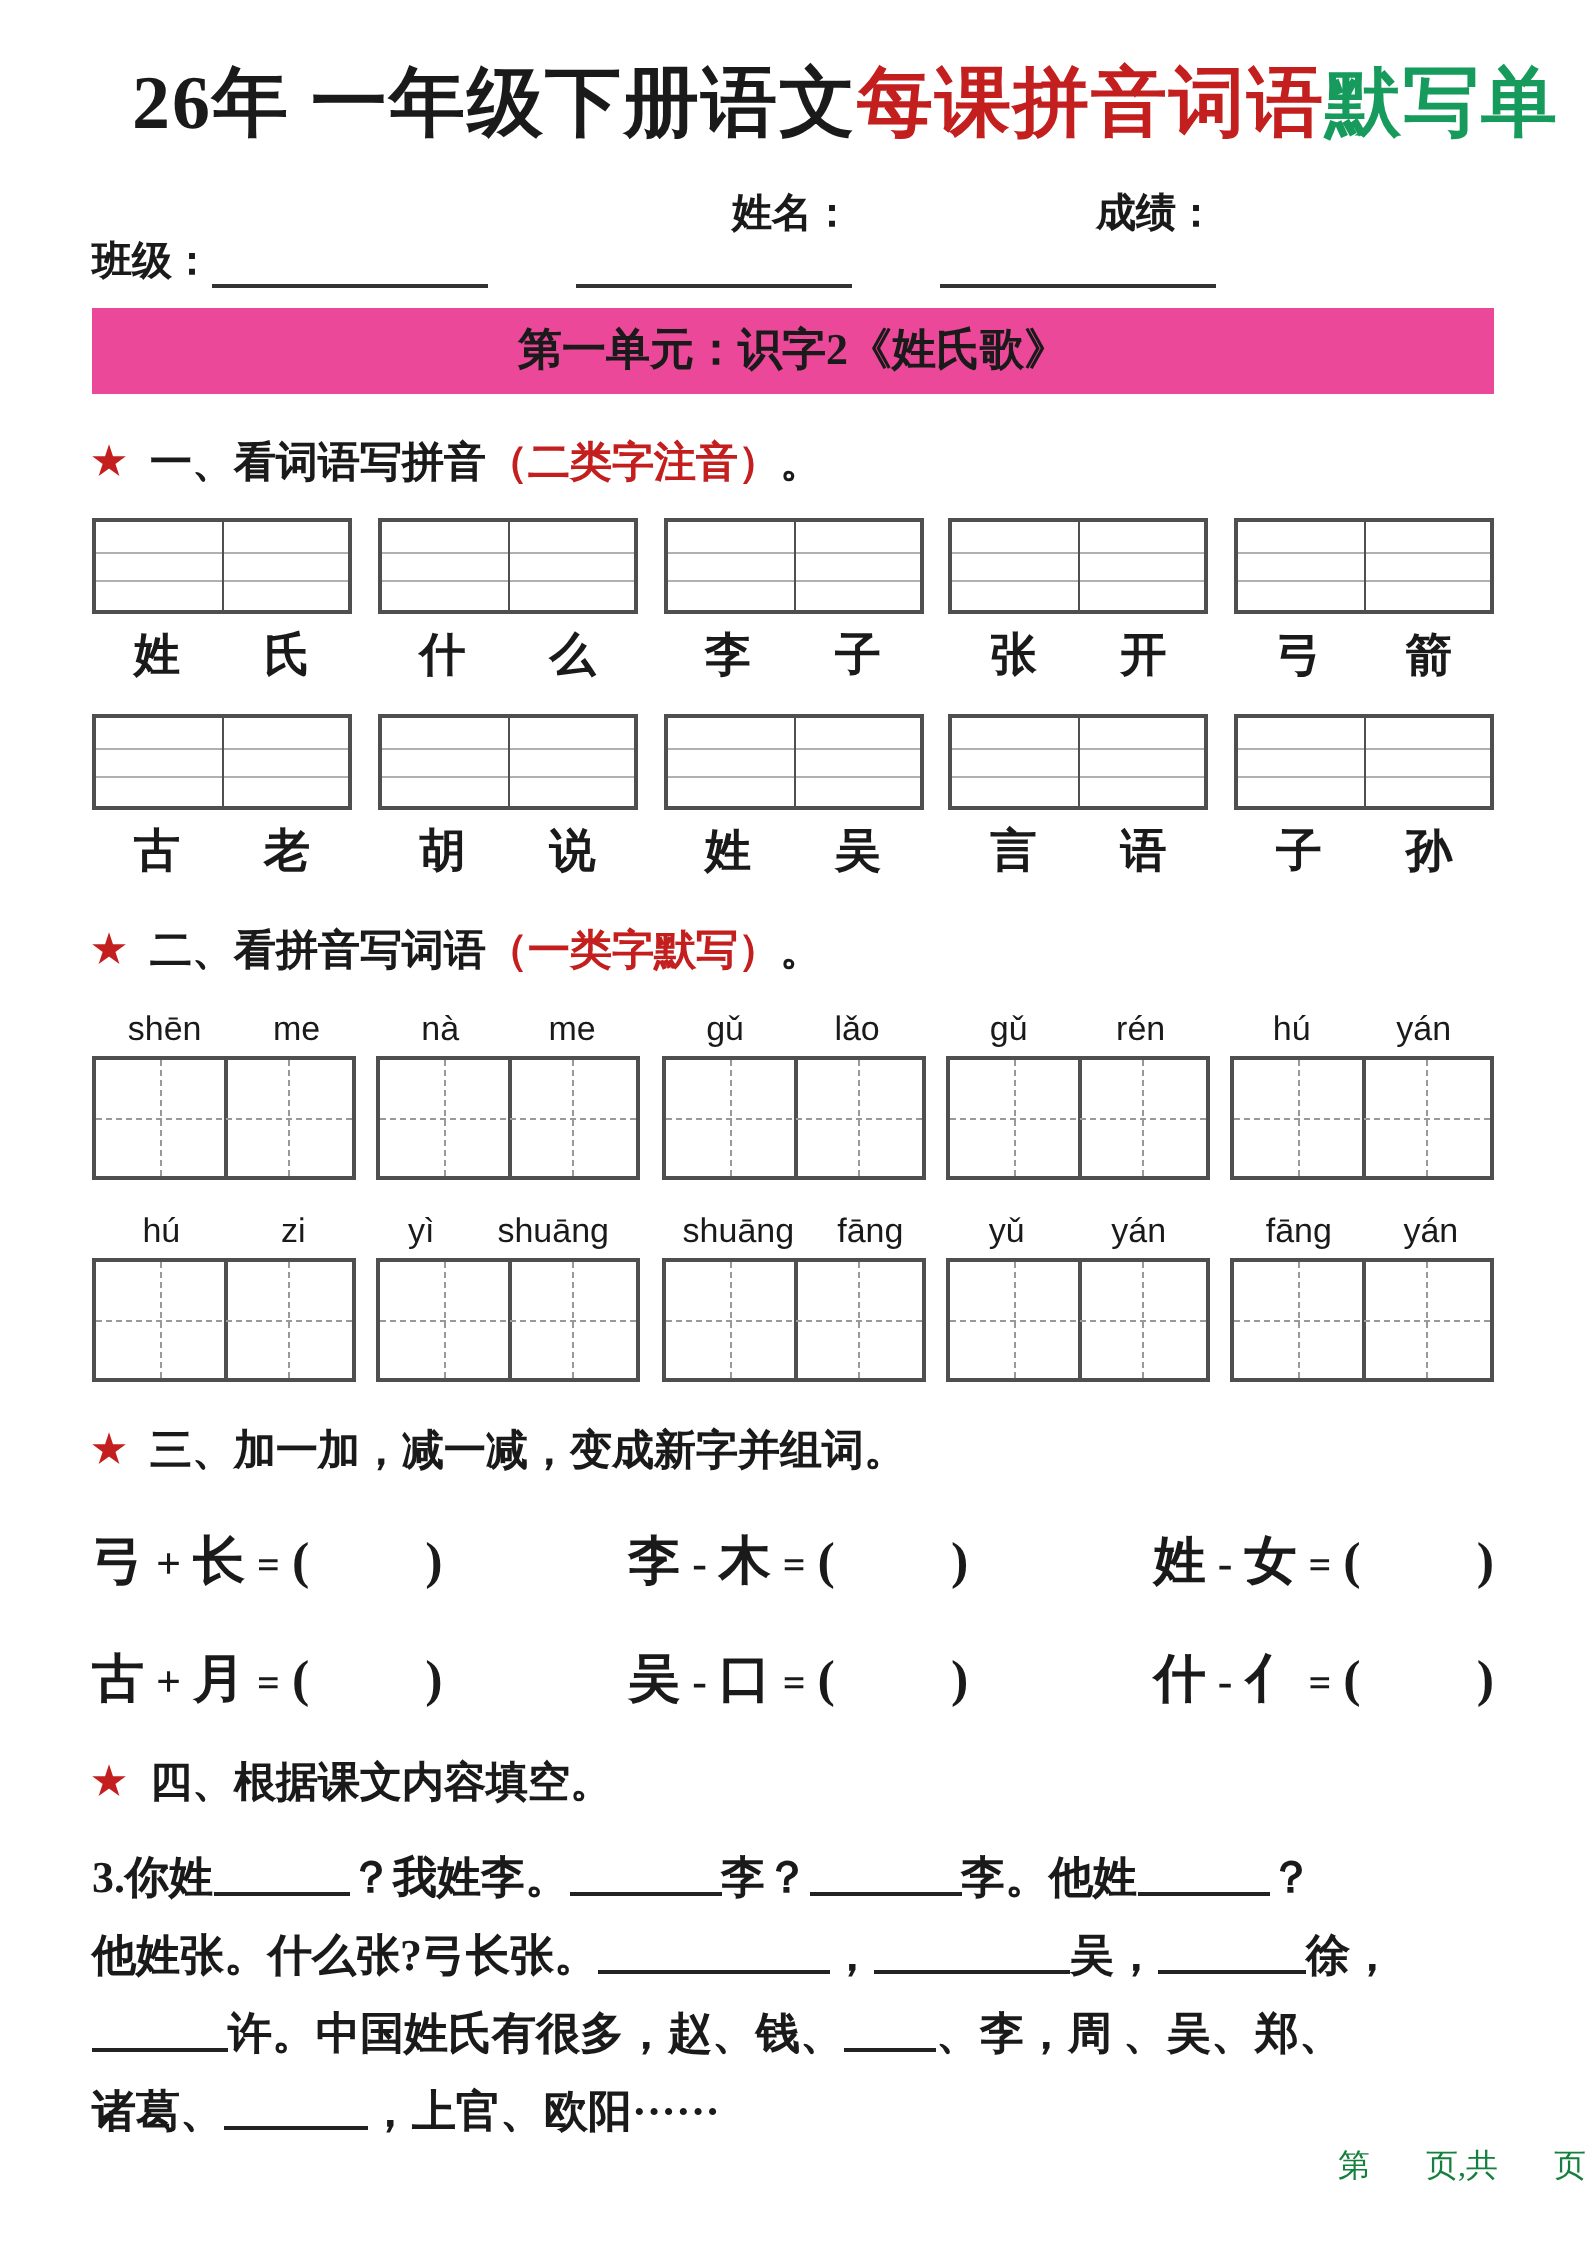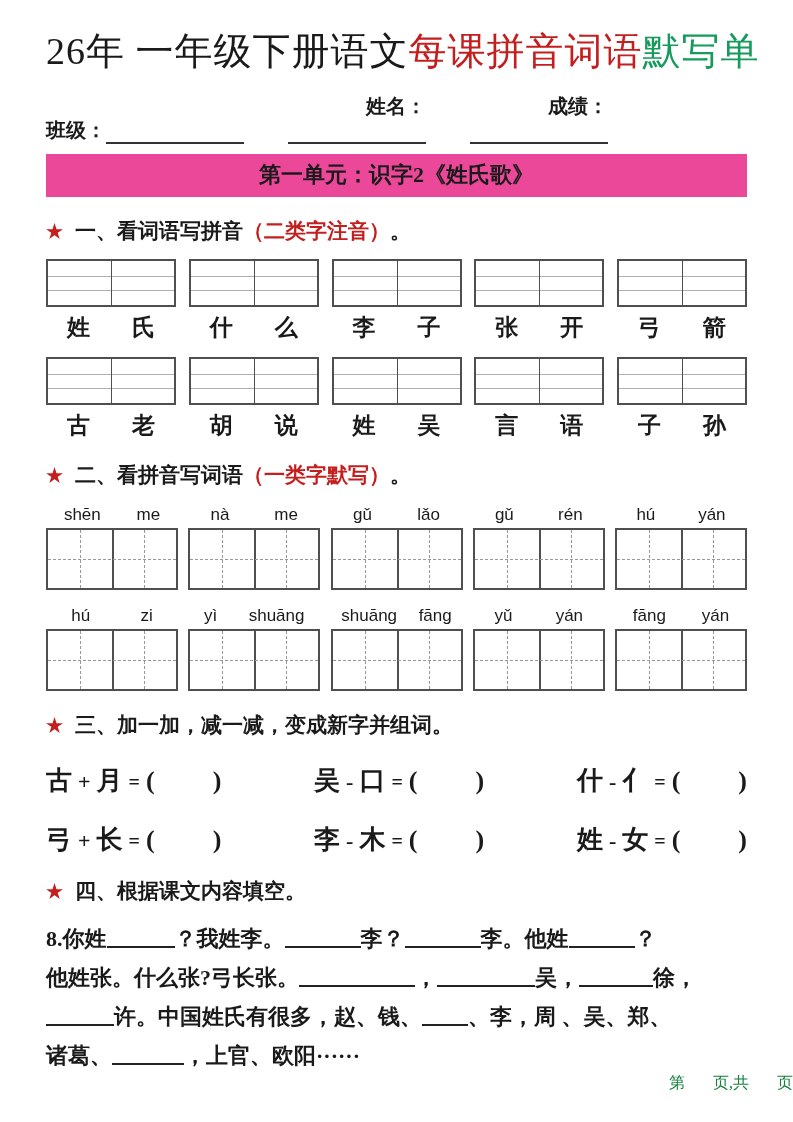--- a/index.html
+++ b/index.html
@@ -9,23 +9,24 @@
     color:#1a1a1a;
     position:relative;
     overflow:hidden;
   }
   .page { padding:26px 46px 0; box-sizing:border-box; }
 
   
   .main-title {
     text-align:left;
     font-size:38px;
-    font-weight:normal;
+    font-weight:bold;
     letter-spacing:1px;
     white-space:nowrap;
+    margin-left:20px;
   }
   .t-red   { color:#c41f1f; }
   .t-green { color:#169b5d; }
 
   
   .info-row {
     display:flex;
     margin-top:16px;
     font-size:20px;
     font-weight:bold;
@@ -425,37 +426,37 @@
         </div>
       </div>
     </div>
 
   <div class="sec-header">
     <span class="star">★</span>
     <span>三、加一加，减一减，变成新字并组词。</span>
   </div>
   <div id="s3-rows">
       <div class="eq-row">
+        <span class="eq"><span>弓</span><span class="eq-op">+</span><span>长</span><span class="eq-eqs">=</span><span>(</span><span class="eq-gap"></span><span>)</span></span>
+        <span class="eq"><span>李</span><span class="eq-op">-</span><span>木</span><span class="eq-eqs">=</span><span>(</span><span class="eq-gap"></span><span>)</span></span>
+        <span class="eq"><span>姓</span><span class="eq-op">-</span><span>女</span><span class="eq-eqs">=</span><span>(</span><span class="eq-gap"></span><span>)</span></span>
+      </div>
+      <div class="eq-row">
         <span class="eq"><span>古</span><span class="eq-op">+</span><span>月</span><span class="eq-eqs">=</span><span>(</span><span class="eq-gap"></span><span>)</span></span>
         <span class="eq"><span>吴</span><span class="eq-op">-</span><span>口</span><span class="eq-eqs">=</span><span>(</span><span class="eq-gap"></span><span>)</span></span>
         <span class="eq"><span>什</span><span class="eq-op">-</span><span>亻</span><span class="eq-eqs">=</span><span>(</span><span class="eq-gap"></span><span>)</span></span>
       </div>
-      <div class="eq-row">
-        <span class="eq"><span>弓</span><span class="eq-op">+</span><span>长</span><span class="eq-eqs">=</span><span>(</span><span class="eq-gap"></span><span>)</span></span>
-        <span class="eq"><span>李</span><span class="eq-op">-</span><span>木</span><span class="eq-eqs">=</span><span>(</span><span class="eq-gap"></span><span>)</span></span>
-        <span class="eq"><span>姓</span><span class="eq-op">-</span><span>女</span><span class="eq-eqs">=</span><span>(</span><span class="eq-gap"></span><span>)</span></span>
-      </div>
     </div>
 
   <div class="sec-header">
     <span class="star">★</span>
     <span>四、根据课文内容填空。</span>
   </div>
   <div id="s4-lines" class="fill-area">
-      <div class="fill-line"><span>8.你姓</span><span class="blank" style="width: 68px;"></span><span>？我姓李。</span><span class="blank" style="width: 76px;"></span><span>李？</span><span class="blank" style="width: 76px;"></span><span>李。他姓</span><span class="blank" style="width: 66px;"></span><span>？</span></div>
+      <div class="fill-line"><span>3.你姓</span><span class="blank" style="width: 68px;"></span><span>？我姓李。</span><span class="blank" style="width: 76px;"></span><span>李？</span><span class="blank" style="width: 76px;"></span><span>李。他姓</span><span class="blank" style="width: 66px;"></span><span>？</span></div>
       <div class="fill-line"><span>他姓张。什么张?弓长张。</span><span class="blank" style="width: 116px;"></span><span>，</span><span class="blank" style="width: 98px;"></span><span>吴，</span><span class="blank" style="width: 74px;"></span><span>徐，</span></div>
       <div class="fill-line"><span class="blank" style="width: 68px;"></span><span>许。中国姓氏有很多，赵、钱、</span><span class="blank" style="width: 46px;"></span><span>、李，周 、吴、郑、</span></div>
       <div class="fill-line"><span>诸葛、</span><span class="blank" style="width: 72px;"></span><span>，上官、欧阳······</span></div>
     </div>
 
 </div>
 
 <div class="page-footer">
   <span>第</span><span class="f-gap"></span><span>页,共</span><span class="f-gap"></span><span>页</span>
 </div>

